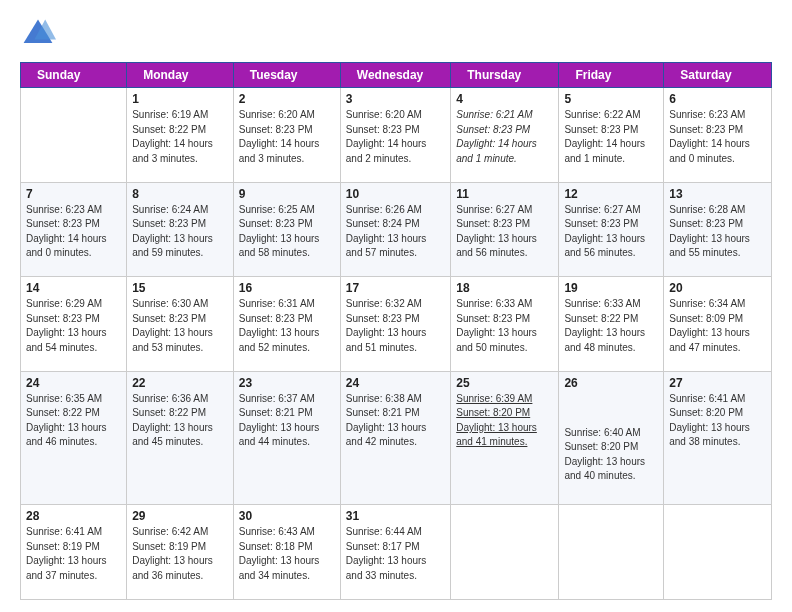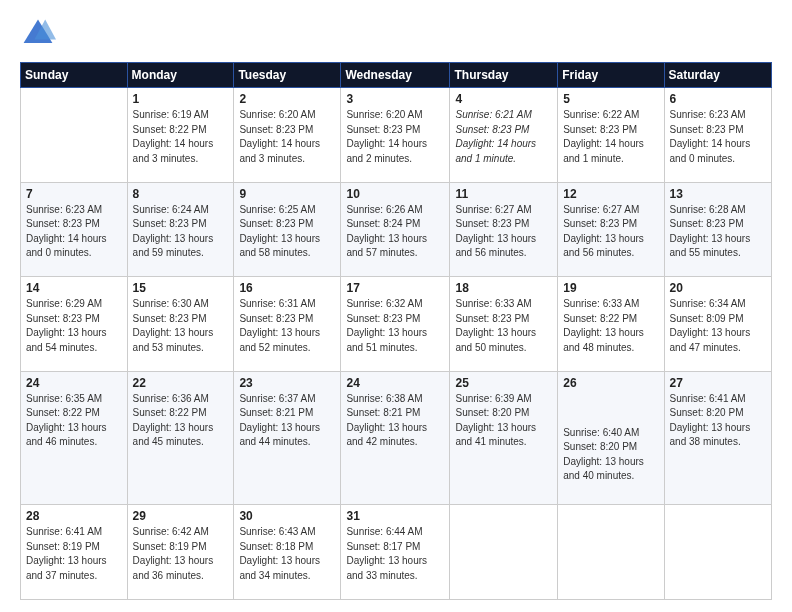--- a/index.html
+++ b/index.html
@@ -55,23 +55,23 @@
       color: #444;
       margin-top: 2px;
     }
     .calendar {
       flex: 1;
       border-collapse: collapse;
       width: 100%;
       font-size: 10.5px;
     }
     .calendar th {
-      background: #0f172a;
+      background: #a21caf;
       color: #fff;
-      padding: 5px 4px;
+      padding: 5px 16px;
       text-align: left;
       font-size: 12px;
       font-weight: 600;
       border: 1px solid #2a52a0;
     }
     .calendar td {
       vertical-align: top;
       border: 1px solid #ccc;
       padding: 4px 5px;
       width: 113px;
@@ -300,21 +300,21 @@
           </td>
           <td>
             <span class="day-num">24</span>
             <div class="day-info" style="white-space: pre-line;">Sunrise: 6:38 AM
 Sunset: 8:21 PM
 Daylight: 13 hours
 and 42 minutes.</div>
           </td>
           <td>
             <span class="day-num">25</span>
-            <div class="day-info" style="white-space: pre-line;">Sunrise: 6:39 AM
+            <div class="day-info" style="white-space: pre-line; text-decoration: underline;">Sunrise: 6:39 AM
 Sunset: 8:20 PM
 Daylight: 13 hours
 and 41 minutes.</div>
           </td>
           <td>
             <span class="day-num">26</span>
             <div class="day-info" style="white-space: pre-line; margin-top: 36px;">Sunrise: 6:40 AM
 Sunset: 8:20 PM
 Daylight: 13 hours
 and 40 minutes.</div>

